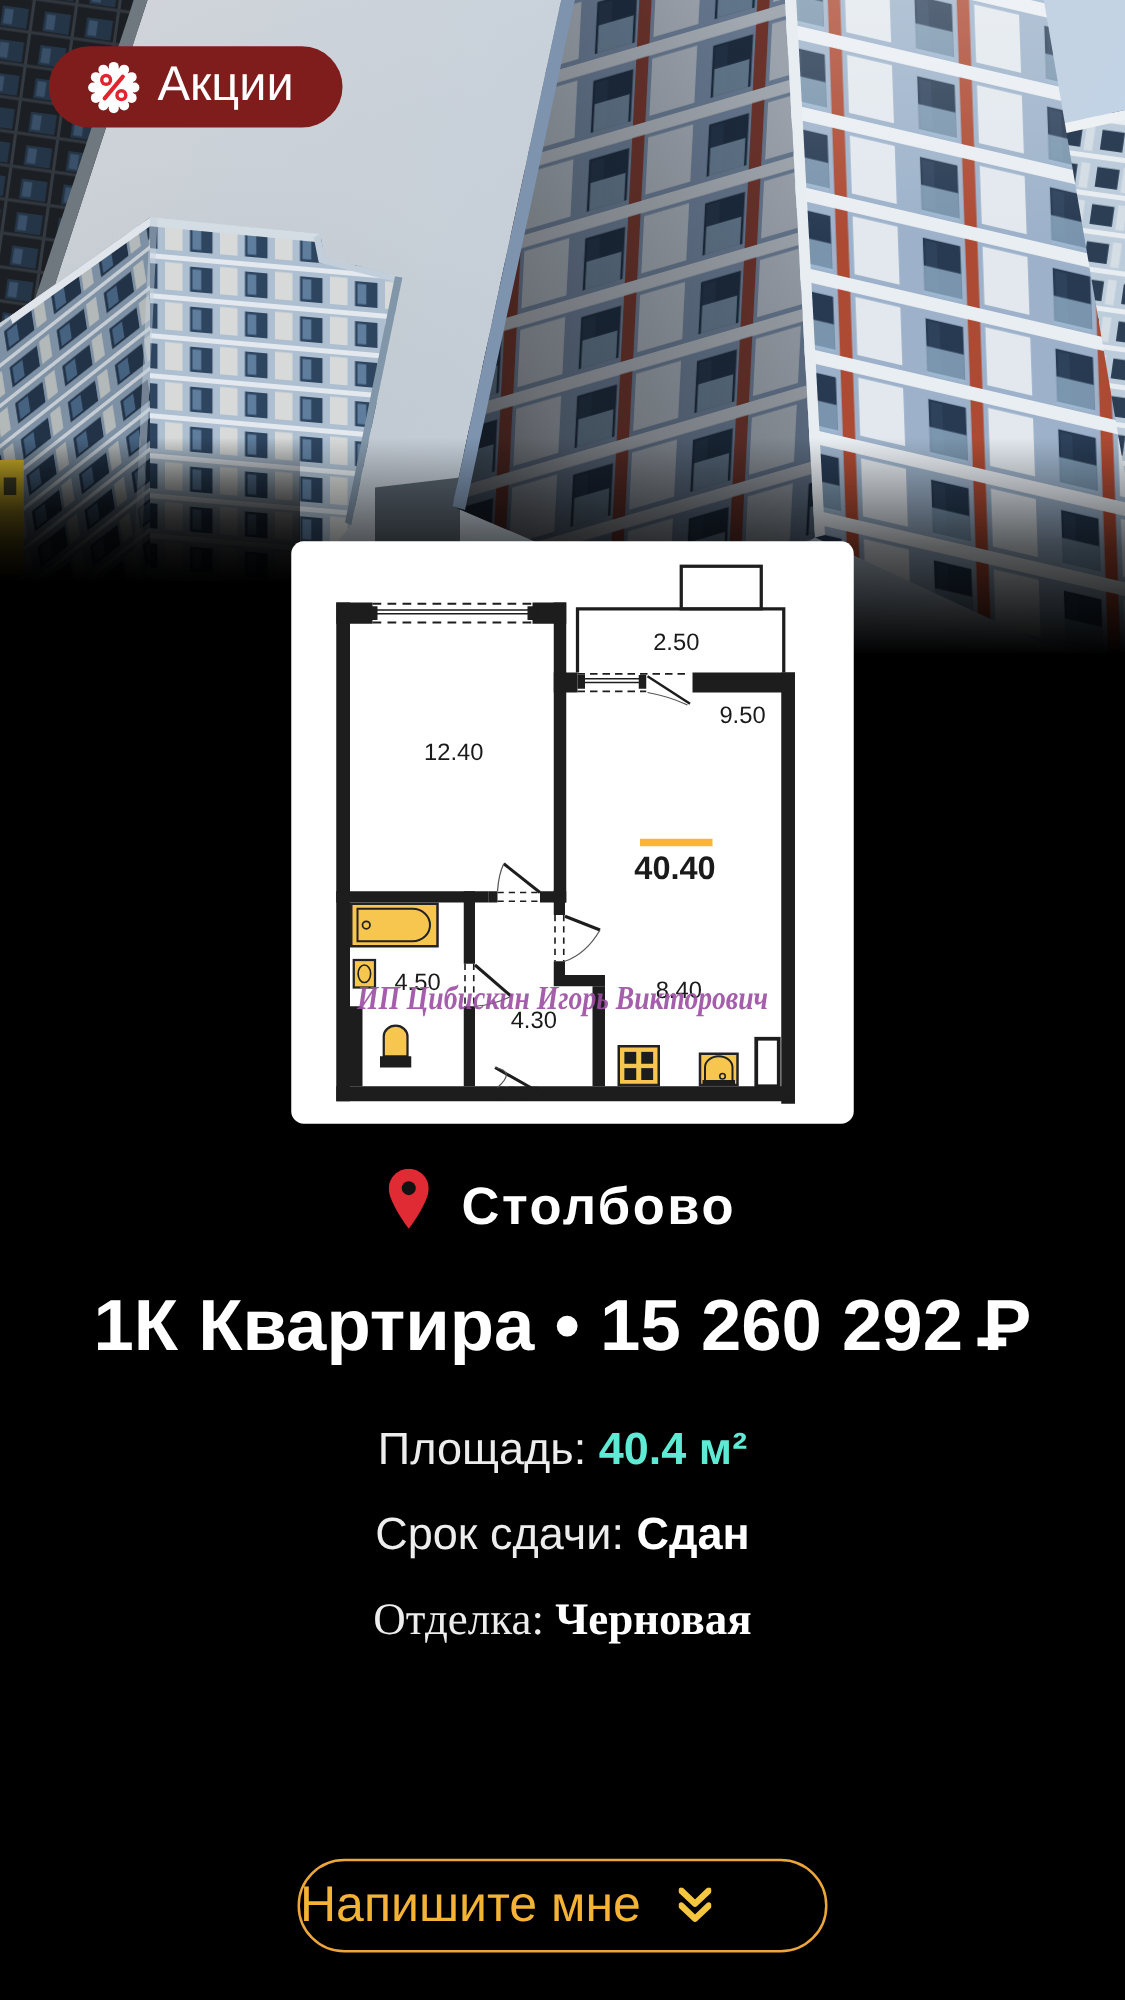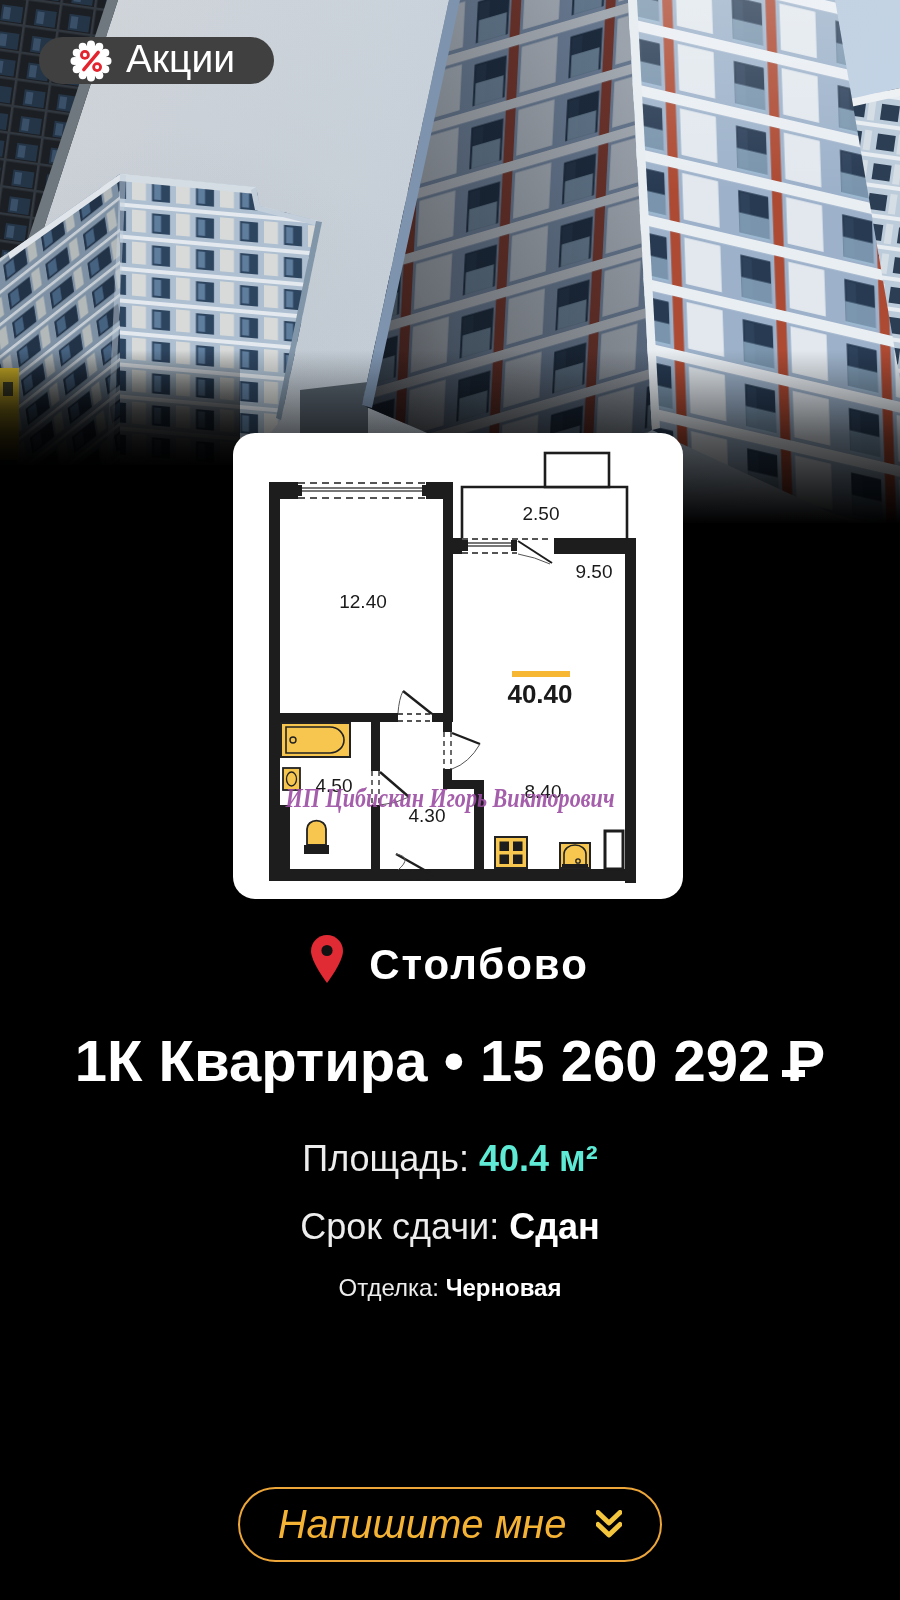--- a/index.html
+++ b/index.html
@@ -138,21 +138,21 @@
     <polygon points="628,0 637,0 660,428 652,430" fill="#e8edf2"></polygon>
   </g>
 
   <rect x="0" y="350" width="900" height="175" fill="url(#fade)"></rect>
   <rect x="0" y="350" width="240" height="120" fill="url(#fade)"></rect>
   <rect x="0" y="465" width="240" height="435" fill="#000"></rect>
   <rect x="0" y="523" width="900" height="377" fill="#000"></rect>
 </svg>
 </div>
 
-<div class="abs" style="left:39px;top:37px;width:235px;height:47px;background:#404040;border-radius:33px;display:flex;align-items:center;">
+<div class="abs" style="left:39px;top:37px;width:235px;height:65px;background:#7f1d1d;border-radius:33px;display:flex;align-items:center;">
 
   <svg style="margin-left:31px" width="42" height="42" viewBox="0 0 42 42">
     <g fill="#fff">
       <circle cx="21" cy="21" r="16"></circle>
       <g>
         <circle cx="21" cy="4.5" r="4"></circle>
           <circle cx="29.3" cy="6.7" r="4"></circle>
           <circle cx="35.3" cy="12.7" r="4"></circle>
         <circle cx="37.5" cy="21" r="4"></circle>
           <circle cx="35.3" cy="29.3" r="4"></circle>
@@ -170,21 +170,21 @@
       <circle cx="14.9" cy="14.9" r="4.9" fill="#e3242e"></circle>
         <circle cx="14.9" cy="14.9" r="2.1" fill="#fff"></circle>
       <circle cx="27.1" cy="27.1" r="4.9" fill="#e3242e"></circle>
         <circle cx="27.1" cy="27.1" r="2.1" fill="#fff"></circle>
     </g>
   </svg>
 
   <div style="color:#fff;font-size:39px;margin-left:14px;margin-top:-4px;">Акции</div>
 </div>
 
-<div class="abs" style="left:233px;top:433px;width:450px;height:466px;background:#fff;border-radius:22px;">
+<div class="abs" style="left:233px;top:433px;width:450px;height:466px;background:#fff;border-radius:10px;">
 <svg width="450" height="466" viewBox="0 0 450 466" xmlns="http://www.w3.org/2000/svg" style="position:absolute;left:0;top:0;">
   <g fill="#1d1d1d">
 
     <rect x="36" y="49" width="11" height="399"></rect>
 
     <rect x="36" y="49" width="29" height="17"></rect>
 
     <rect x="193" y="49" width="27" height="17"></rect>
 
     <rect x="210" y="49" width="10" height="240"></rect>
@@ -328,23 +328,23 @@
 
   <div style="color:#fff;font-size:42px;font-weight:bold;margin-left:26px;margin-top:6px;letter-spacing:2px;">Столбово</div>
 </div>
 
 <div class="abs" style="left:0;top:1027px;width:900px;text-align:center;color:#ffffff;font-size:58px;font-weight:bold;">1К Квартира • 15 260 292 <span style="position:relative;display:inline-block;">Р<span style="position:absolute;left:-4px;top:43px;width:23px;height:7px;background:#fff;"></span></span></div>
 
 <div class="abs" style="left:0;top:1138px;width:900px;text-align:center;color:#ededed;font-size:36px;">Площадь: <b style="color:#5eead4">40.4 м²</b></div>
 
 <div class="abs" style="left:0;top:1206px;width:900px;text-align:center;color:#ededed;font-size:36px;">Срок сдачи: <b style="color:#fff">Сдан</b></div>
 
-<div class="abs" style="left:0;top:1274px;width:900px;text-align:center;color:#ededed;font-size:24px;">Отделка: <b style="color:#fff">Черновая</b></div>
-
-<div class="abs" style="left:238px;top:1487px;width:424px;height:75px;border:2px solid #eda63a;border-radius:38px;box-sizing:border-box;display:flex;align-items:center;justify-content:center;font-style:italic;">
+<div class="abs" style="left:0;top:1274px;width:900px;text-align:center;color:#ededed;font-size:36px;font-family:Liberation Serif, serif;">Отделка: <b style="color:#fff">Черновая</b></div>
+
+<div class="abs" style="left:238px;top:1487px;width:424px;height:75px;border:2px solid #eda63a;border-radius:38px;box-sizing:border-box;display:flex;align-items:center;">
 
   <div style="color:#f5b335;font-size:40px;">Напишите мне</div>
 
   <svg style="margin-left:30px" width="26" height="30" viewBox="0 0 26 30">
       <path d="M2 2.5 L13 13 L24 2.5" fill="none" stroke="#f4c63e" stroke-width="5" stroke-linecap="round" stroke-linejoin="round"></path>
       <path d="M2 14.5 L13 25 L24 14.5" fill="none" stroke="#f4c63e" stroke-width="5" stroke-linecap="round" stroke-linejoin="round"></path>
     </svg>
 </div>
 
 </body></html>

